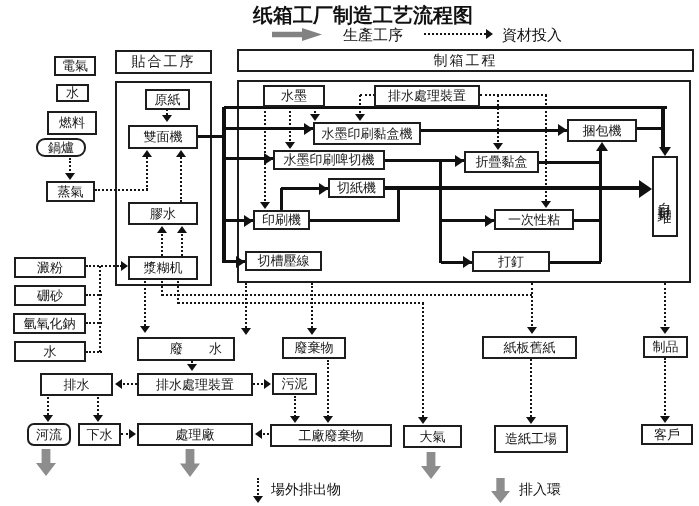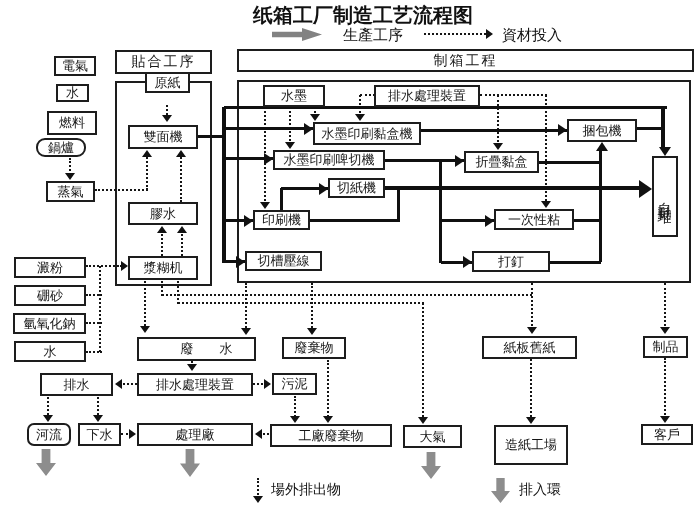--- a/index.html
+++ b/index.html
@@ -62,21 +62,21 @@
     <div class="box" style="left: 13px; top: 313px; width: 73px; height: 21px;">
       <span>氫氧化鈉</span>
     </div>
     <div class="box" style="left: 14px; top: 341px; width: 72px; height: 21px;">
       <span>水</span>
     </div>
     <div class="box hdr" style="left: 115px; top: 50px; width: 97px; height: 24px;">
       <span>貼合工序</span>
     </div>
     <div class="box container" style="left: 115px; top: 81px; width: 97px; height: 205px;"></div>
-    <div class="box" style="left: 145px; top: 72px; width: 45px; height: 21px;">
+    <div class="box" style="left: 145px; top: 89px; width: 45px; height: 21px;">
       <span>原紙</span>
     </div>
     <div class="box" style="left: 128px; top: 125px; width: 70px; height: 24px;">
       <span>雙面機</span>
     </div>
     <div class="box" style="left: 128px; top: 202px; width: 70px; height: 23px;">
       <span>膠水</span>
     </div>
     <div class="box" style="left: 128px; top: 256px; width: 70px; height: 24px;">
       <span>漿糊机</span>
@@ -114,21 +114,21 @@
     </div>
     <div class="box" style="left: 472px; top: 251px; width: 78px; height: 21px;">
       <span>打釘</span>
     </div>
     <div class="box" style="left: 567px; top: 119px; width: 70px; height: 23px;">
       <span>捆包機</span>
     </div>
     <div class="box vtext" style="left: 652px; top: 156px; width: 26px; height: 81px;">
       <span>自動堆</span>
     </div>
-    <div class="box" style="left: 137px; top: 337px; width: 119px; height: 24px; padding-left: 20px;">
+    <div class="box" style="left: 137px; top: 337px; width: 98px; height: 24px; padding-left: 20px;">
       <span>廢　　水</span>
     </div>
     <div class="box" style="left: 282px; top: 337px; width: 64px; height: 22px;">
       <span>廢棄物</span>
     </div>
     <div class="box" style="left: 482px; top: 336px; width: 95px; height: 23px;">
       <span>紙板舊紙</span>
     </div>
     <div class="box" style="left: 643px; top: 336px; width: 45px; height: 22px;">
       <span>制品</span>
@@ -150,21 +150,21 @@
     </div>
     <div class="box" style="left: 137px; top: 423px; width: 116px; height: 23px;">
       <span>處理廠</span>
     </div>
     <div class="box" style="left: 270px; top: 424px; width: 122px; height: 23px;">
       <span>工廠廢棄物</span>
     </div>
     <div class="box" style="left: 403px; top: 425px; width: 59px; height: 23px;">
       <span>大氣</span>
     </div>
-    <div class="box" style="left: 494px; top: 425px; width: 74px; height: 40px;">
+    <div class="box" style="left: 494px; top: 425px; width: 74px; height: 28px;">
       <span>造紙工場</span>
     </div>
     <div class="box" style="left: 641px; top: 424px; width: 52px; height: 21px;">
       <span>客戶</span>
     </div>
     <div class="sl" style="left: 198px; top: 135px; width: 27px; height: 3px;"></div>
     <div class="sl" style="left: 222px; top: 107px; width: 4px; height: 156px;"></div>
     <div class="sl" style="left: 224px; top: 106px; width: 443px; height: 3px;"></div>
     <div class="sl" style="left: 661px; top: 107px; width: 4px; height: 43px;"></div>
     <div class="sl" style="left: 226px; top: 127px; width: 87px; height: 3px;"></div>

